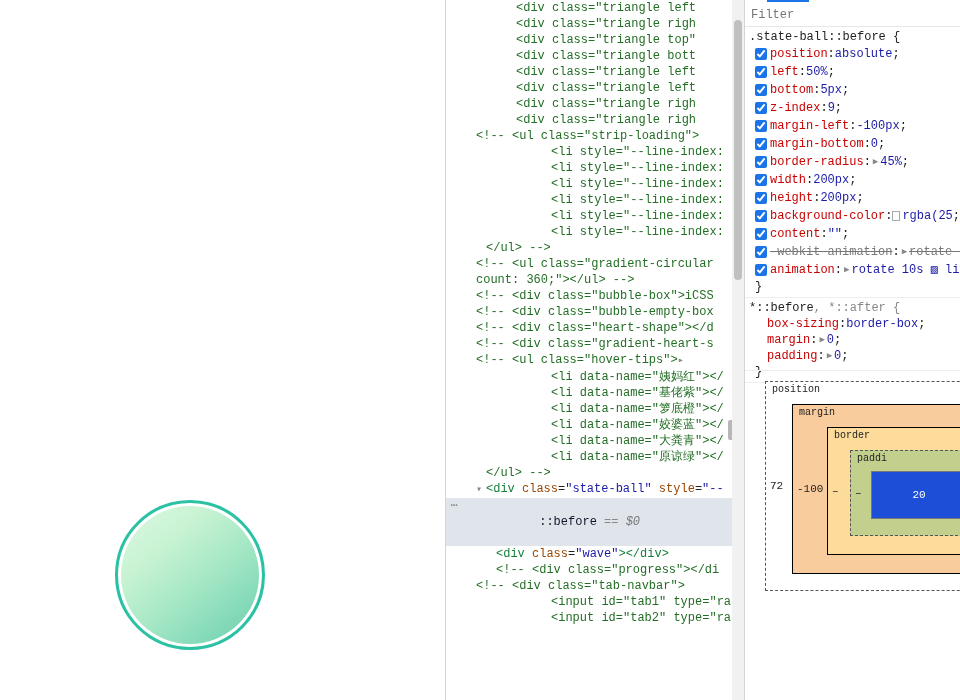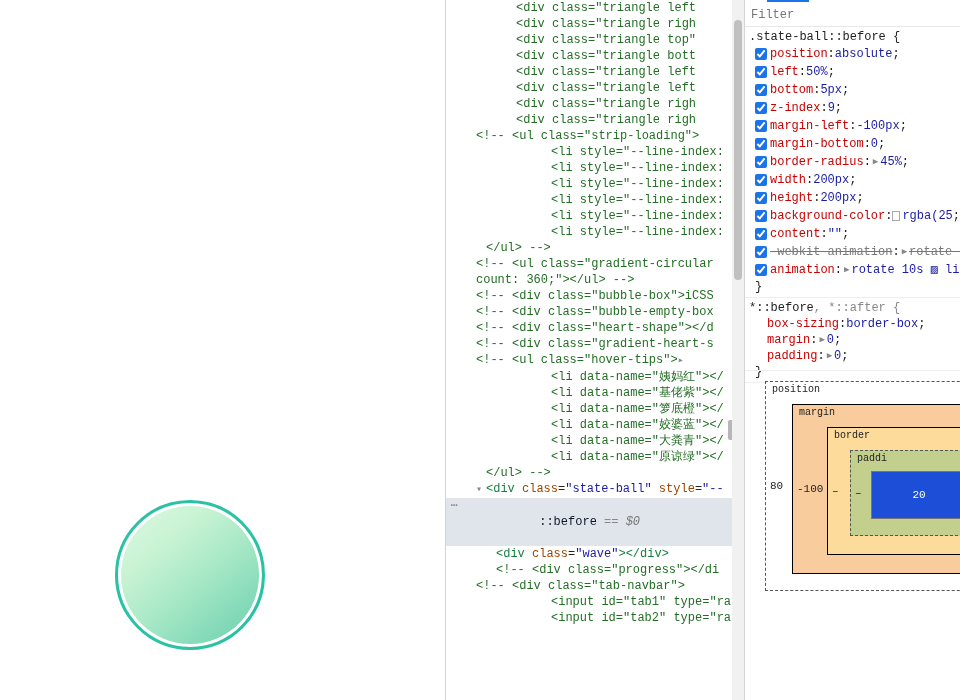--- a/index.html
+++ b/index.html
@@ -277,21 +277,21 @@
           <span class="prop-val">0</span>
           <span class="sep">;</span>
         </div>
       </div>
     <div class="close-brace">}</div>
   </div>
 
   <div class="boxmodel-wrap">
     <div class="bm-layer bm-position">
       <div class="bm-label">position</div>
-      <div class="bm-num left">80</div>
+      <div class="bm-num left">72</div>
       <div class="bm-layer bm-margin">
         <div class="bm-label">margin</div>
         <div class="bm-num left">-100</div>
         <div class="bm-layer bm-border">
           <div class="bm-label">border</div>
           <div class="bm-num left dash">–</div>
           <div class="bm-layer bm-padding">
             <div class="bm-label">paddi</div>
             <div class="bm-num left dash">–</div>
             <div class="bm-layer bm-content">20</div>

